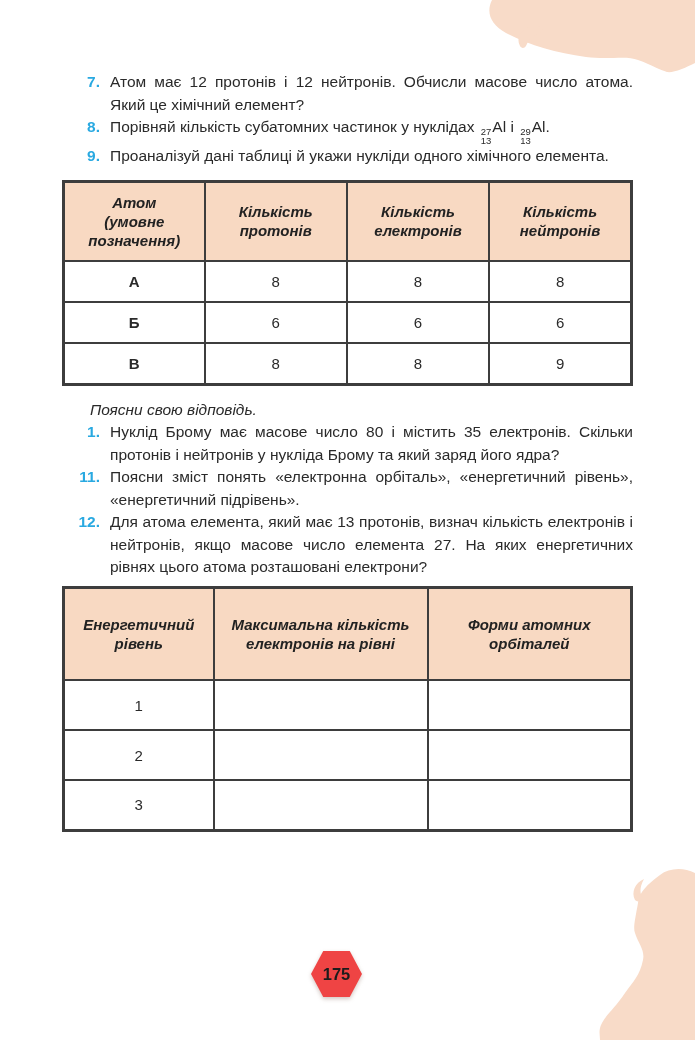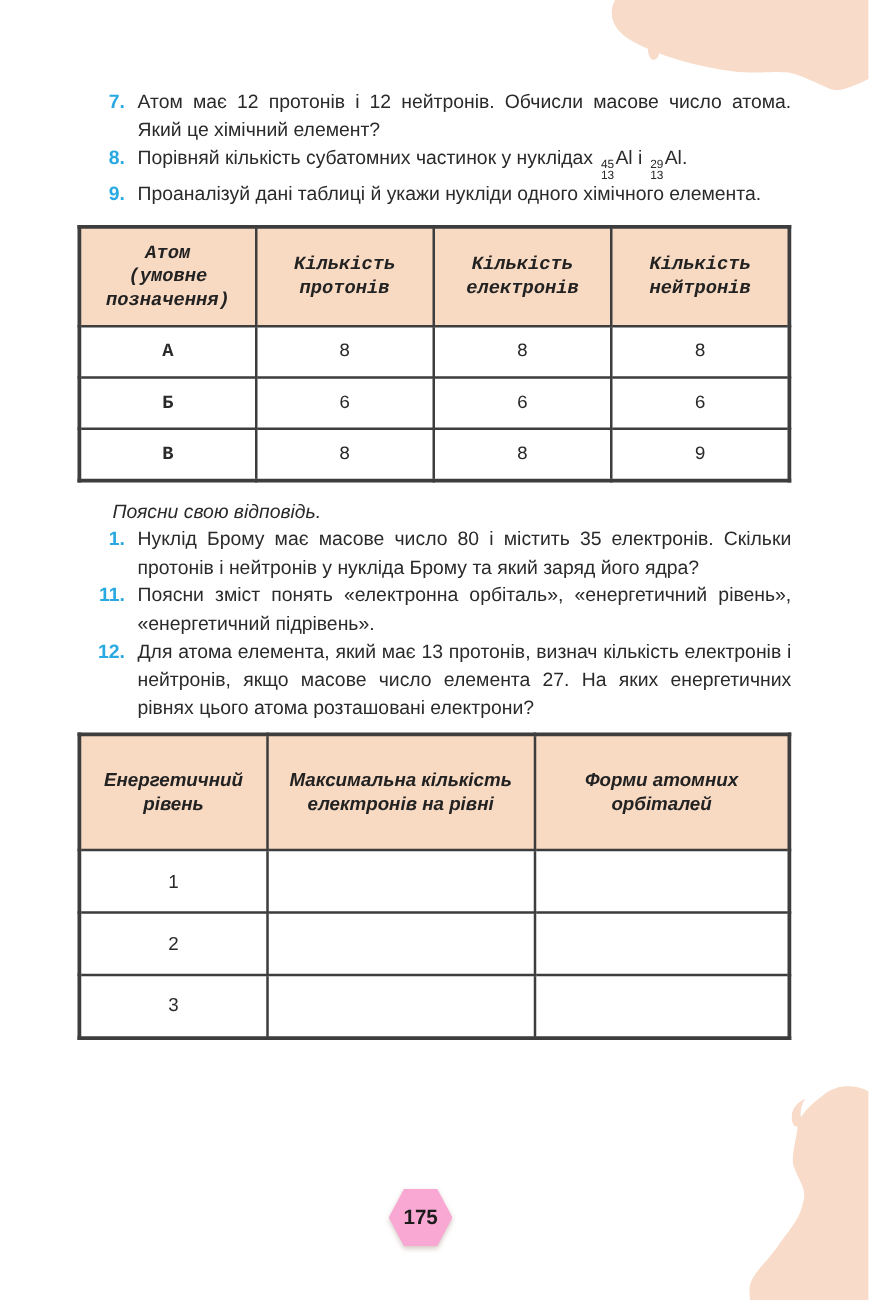--- a/index.html
+++ b/index.html
@@ -70,42 +70,42 @@
     font-size:15px;
   }
   th {
     background:#f8d9c2;
     font-weight:bold;
     font-style:italic;
     white-space:pre-line;
     line-height:19px;
     color:#222222;
   }
-  .tbl1 { margin-top:12px;font-family:Liberation Mono, monospace; }
+  .tbl1 { margin-top:12px; }
   .tbl1 th { height:80px; }
   .tbl1 td { height:41px; }
   .tbl1 col.c1 { width:141px; }
   .tbl2 { margin-top:7px; }
   .tbl2 th { height:93px; }
   .tbl2 td { height:50px; }
   .tbl2 col.c1 { width:150px; }
   .tbl2 col.c2 { width:214px; }
   td.row-label { font-weight:bold; }
 
   
   .badge-wrap {
     position:absolute;
     left:311px;
     top:951px;
     filter:drop-shadow(0 2px 2px rgba(130,95,80,0.35));
   }
   .badge {
     width:51px;
     height:46px;
-    background:#f9a8d4;
+    background:#ef4444;
     clip-path:polygon(0% 50%, 24% 0%, 76% 0%, 100% 50%, 76% 100%, 24% 100%);
     display:flex;
     align-items:center;
     justify-content:center;
     font-weight:bold;
     font-size:16.5px;
     color:#1c1c1c;
   }
 </style>
 </head>
@@ -133,21 +133,21 @@
   <div class="content">
 
     <div class="q">
       <div class="q-num">7.</div>
       <div class="q-text">Атом має 12 протонів і 12 нейтронів. Обчисли масове число атома. Який це хімічний елемент?</div>
     </div>
 
     <div class="q">
       <div class="q-num">8.</div>
       <div class="q-text"><span>Порівняй кількість субатомних частинок у нуклідах </span><span class="nuclide"><span class="stack">
-              <span>45</span>
+              <span>27</span>
               <span>13</span>
             </span><span>Al</span></span><span> і </span><span class="nuclide"><span class="stack">
               <span>29</span>
               <span>13</span>
             </span><span>Al</span></span><span>.</span></div>
     </div>
 
     <div class="q">
       <div class="q-num">9.</div>
       <div class="q-text">Проаналізуй дані таблиці й укажи нукліди одного хімічного елемента.</div>

